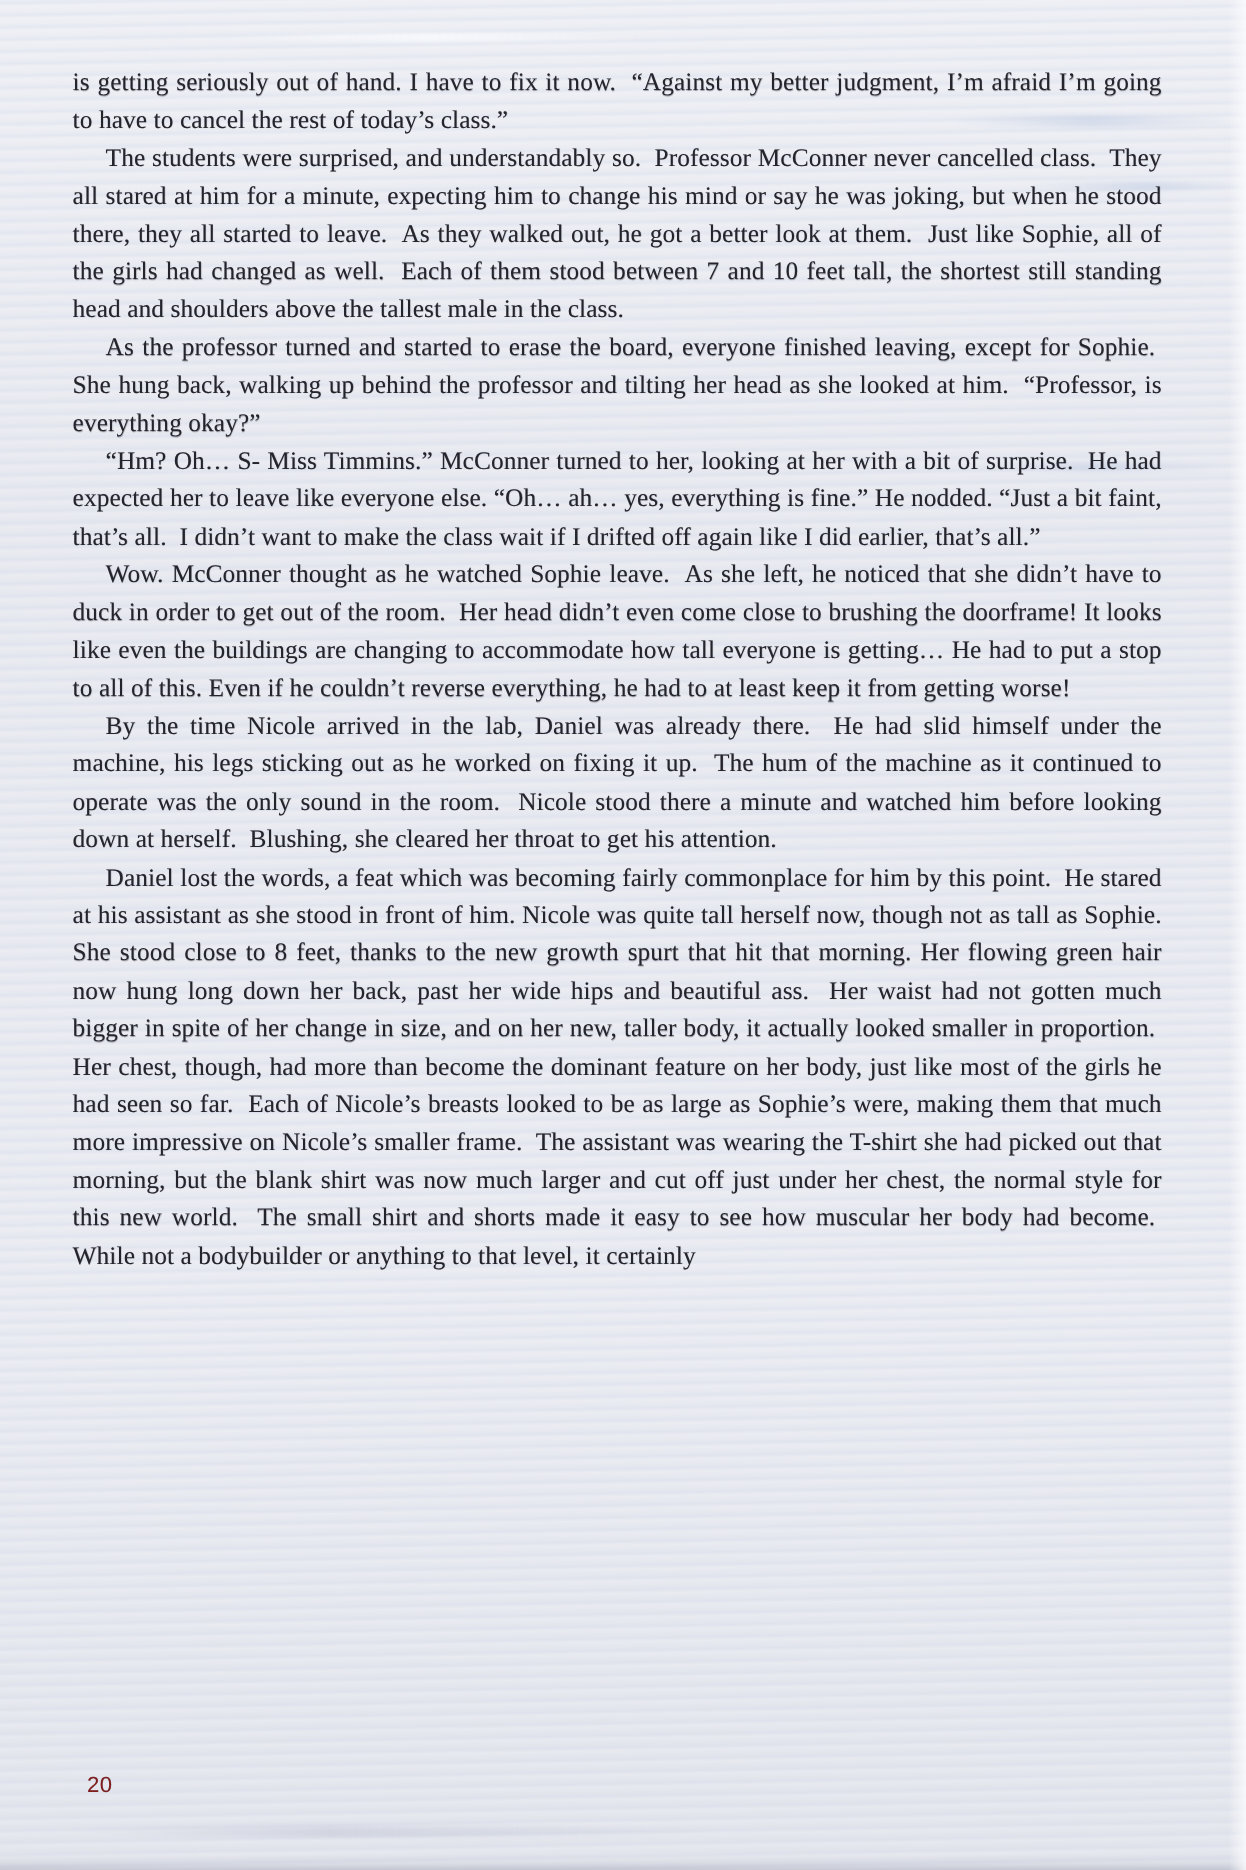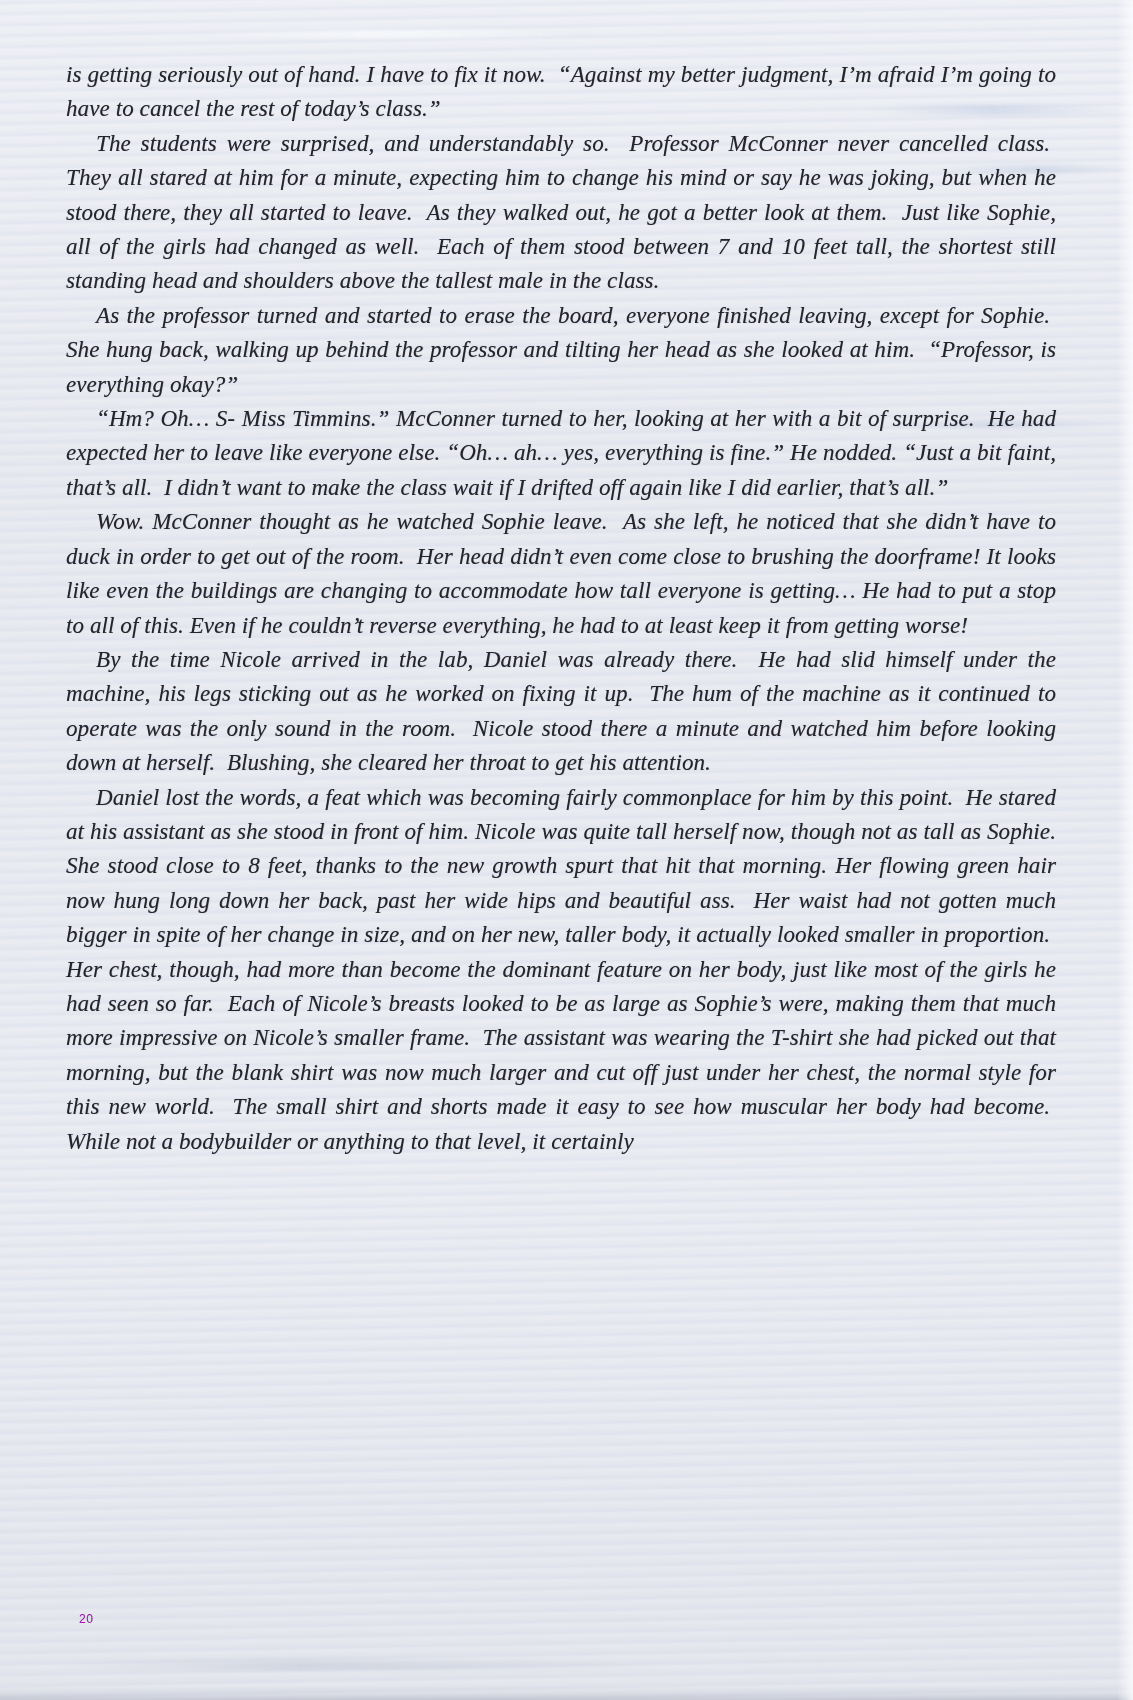--- a/index.html
+++ b/index.html
@@ -47,36 +47,35 @@
     position: absolute;
     left: 66px;
     top: 58px;
     width: 990px;
     font-size: 23px;
     line-height: 34.4px;
     color: #24242d;
     text-align: justify;
     text-shadow: 0.3px 0.3px 0.7px rgba(36,36,45,0.40);
     letter-spacing: 0.1px;
-    font-style: italic;
   }
   .para {
     margin: 0;
     text-indent: 30px;
   }
   .para.no-indent {
     text-indent: 0;
   }
   .page-number {
     position: absolute;
     left: 79px;
     top: 1612px;
     font-family: "Liberation Sans", "DejaVu Sans", sans-serif;
-    font-size: 12px;
-    color: #a21caf;
+    font-size: 20px;
+    color: #7f1d1d;
     letter-spacing: 0.5px;
     text-shadow: 0.3px 0.3px 0.6px rgba(50,50,59,0.35);
   }
 </style>
 </head>
 <body>
 
 <div class="page">
 
   <div class="streak s1"></div>

